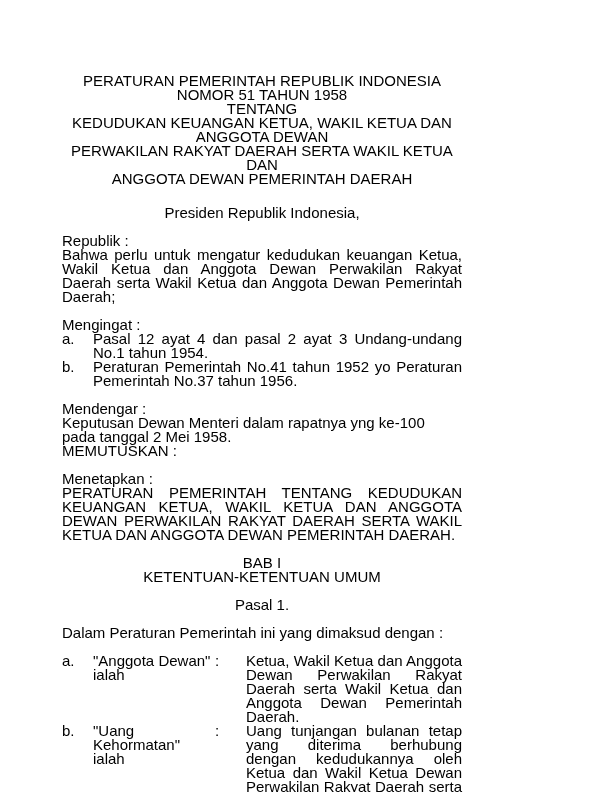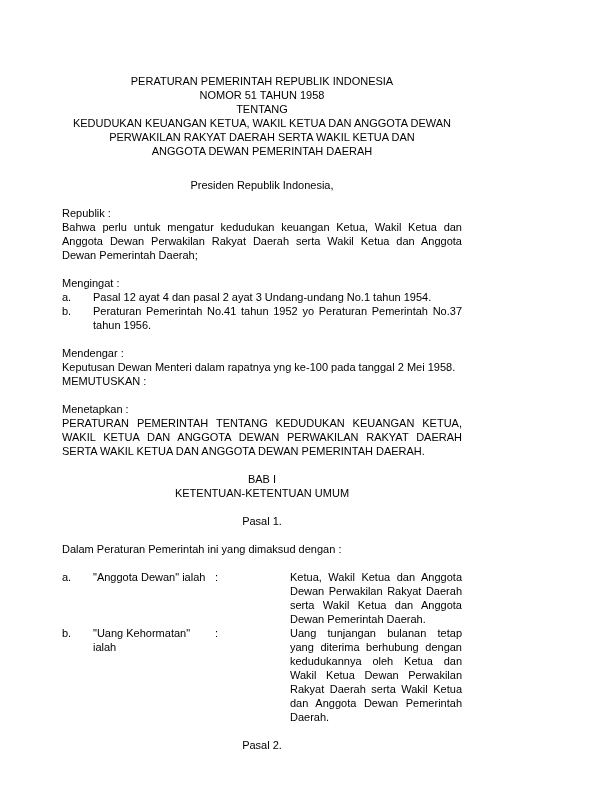--- a/index.html
+++ b/index.html
@@ -2,21 +2,21 @@
 <html><head>
 <meta charset="utf-8">
 <style>
   html, body { margin: 0; padding: 0; background: #ffffff; }
   .page {
     position: relative;
     width: 612px;
     height: 792px;
     background: #ffffff;
     font-family: "Liberation Sans", sans-serif;
-    font-size: 11px;
+    font-size: 15px;
     line-height: 14px;
     color: #000000;
     overflow: hidden;
   }
   .content {
     position: absolute;
     left: 62px;
     top: 74px;
     width: 400px;
   }
@@ -26,21 +26,21 @@
   .gap-lg { margin-top: 20px; }
 
   .hang { display: flex; }
   .hang .marker { flex: 0 0 31px; }
   .hang .htext { flex: 1 1 auto; text-align: justify; }
 
   .defrow { display: flex; }
   .defrow .marker { flex: 0 0 31px; }
   .defrow .term   { flex: 0 0 122px; }
   .defrow .colon  { flex: 0 0 31px; }
-  .defrow .def    { flex: 1 1 auto; text-align: justify; margin-left: 44px; }
+  .defrow .def    { flex: 1 1 auto; text-align: justify; }
 </style>
 </head>
 <body>
 
 <div class="page">
   <div class="content">
 
     <div class="center">
       <div>PERATURAN PEMERINTAH REPUBLIK INDONESIA</div>
       <div>NOMOR 51 TAHUN 1958</div>

